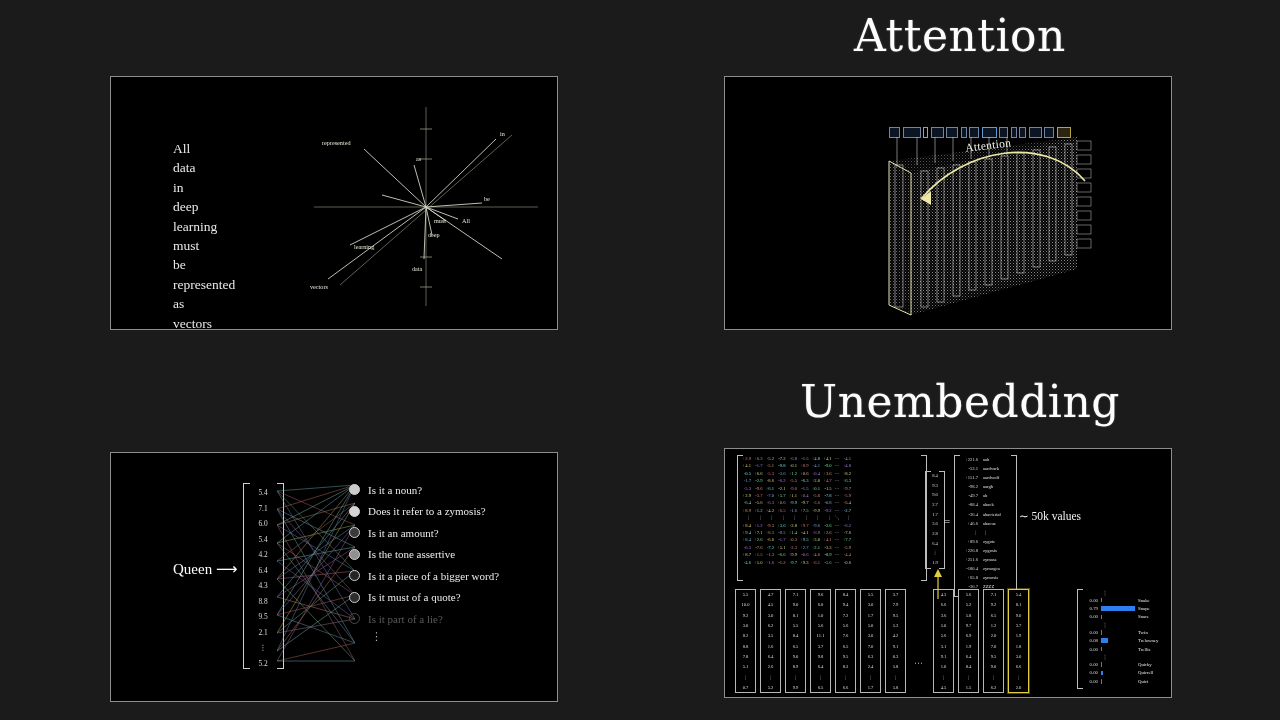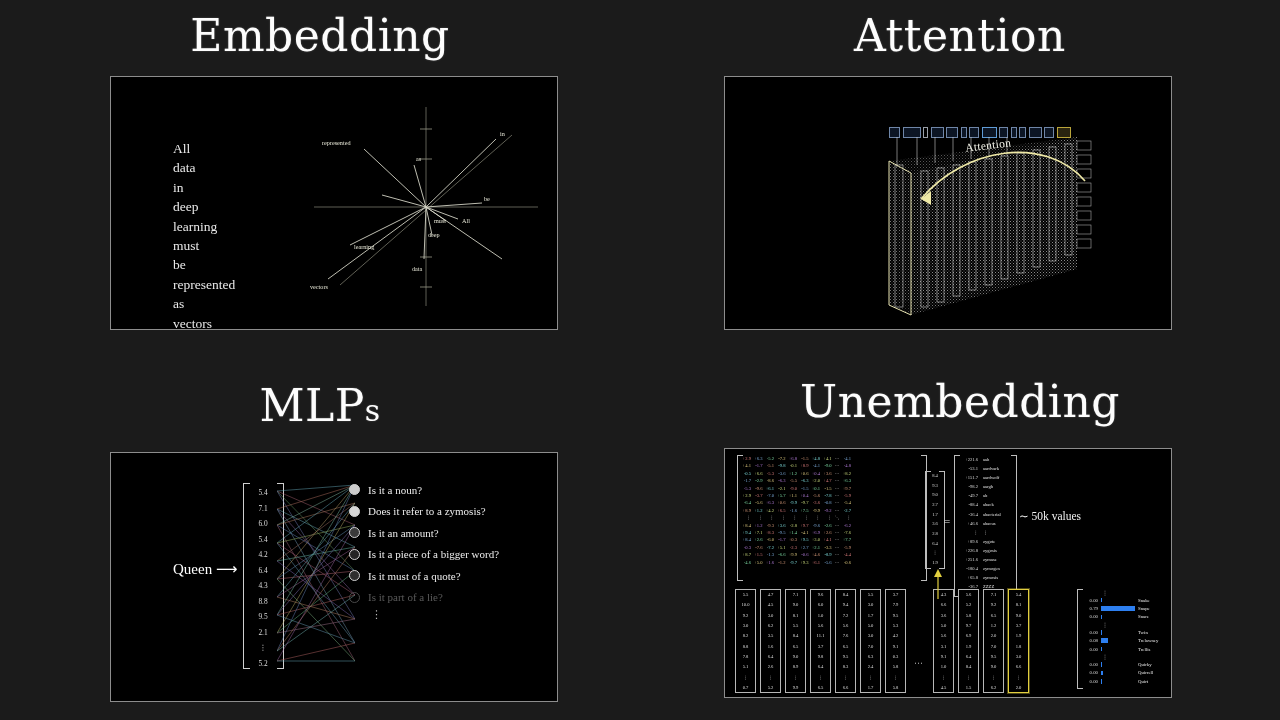--- a/index.html
+++ b/index.html
@@ -119,21 +119,20 @@
   .pbar{height:100%;background:#2d7ff0;}
   .pword{width:40px;color:#ececec;}
   .pdots{height:7px;color:#bdbdbd;font-size:6px;padding-left:17px;}
 </style>
 </head>
 <body>
 
 <div class="grid">
 
   <div class="quad" style="left:0;top:0;width:640px;height:360px;">
-    <div class="q-title" style="font-size:44px;line-height:52px;margin-top:10px;">Embedding</div>
     <div class="panel" id="panel-embedding" style="position:absolute;left:110px;top:76px;">
 
 
       <div class="emb-list">
         <div>All</div>
         <div>data</div>
         <div>in</div>
         <div>deep</div>
         <div>learning</div>
         <div>must</div>
@@ -258,23 +257,20 @@
         <polygon points="196,122 206,114 206,128" fill="#efe9a6"></polygon>
 
         <path d="M164,84 L186,96 L186,238 L164,228 Z" stroke="#e6e2b0" stroke-width="1" fill="none"></path>
       </svg>
 
       <div class="att-label">Attention</div>
     </div>
   </div>
 
   <div class="quad" style="left:0;top:360px;width:640px;height:360px;">
-    <div class="q-title" style="font-size:44px;line-height:52px;margin-top:20px;">
-      <span>MLP</span><span class="small">s</span>
-    </div>
     <div class="panel" id="panel-mlp" style="position:absolute;left:110px;top:92px;">
 
       <div class="mlp-input-label">
         <span>Queen</span>
         <span>⟶</span>
       </div>
 
       <div class="brk l"></div>
       <div class="brk r"></div>
       <div class="mlp-vec">
@@ -343,20 +339,24 @@
         </div>
         <div class="qrow">
           <span class="qdot" style="background:#d6d6d6"></span>
           <span class="qtext">Does it refer to a zymosis?</span>
         </div>
         <div class="qrow">
           <span class="qdot" style="background:#3a3a3a"></span>
           <span class="qtext">Is it an amount?</span>
         </div>
         <div class="qrow">
+          <span class="qdot" style="background:#909090"></span>
+          <span class="qtext">Is the tone assertive</span>
+        </div>
+        <div class="qrow">
           <span class="qdot" style="background:#242424"></span>
           <span class="qtext">Is it a piece of a bigger word?</span>
         </div>
         <div class="qrow">
           <span class="qdot" style="background:#2e2e2e"></span>
           <span class="qtext">Is it must of a quote?</span>
         </div>
         <div class="qrow dim">
           <span class="qdot"></span>
           <span class="qtext">Is it part of a lie?</span>

